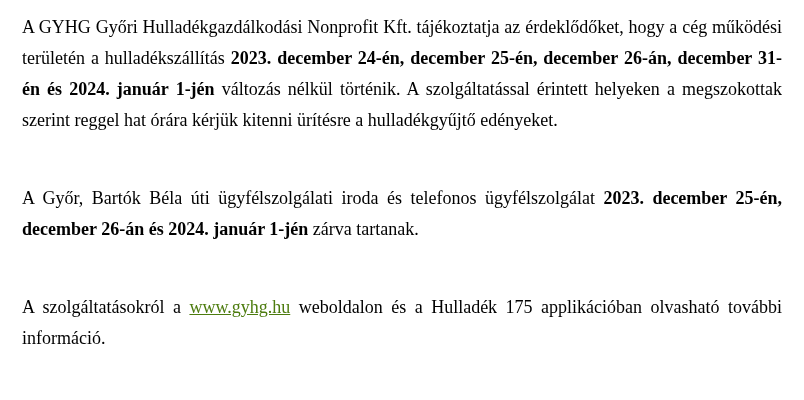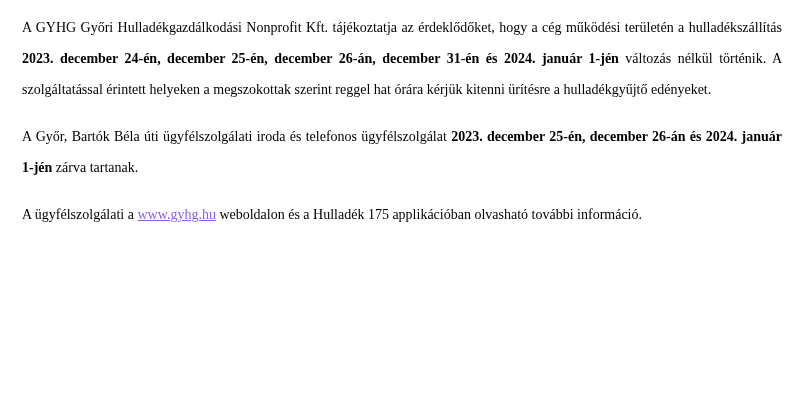--- a/index.html
+++ b/index.html
@@ -15,37 +15,37 @@
     overflow: hidden;
   }
   .page {
     box-sizing: border-box;
     width: 804px;
     height: 400px;
     padding: 12px 22px 0 22px;
   }
   p.para {
     margin: 0;
-    font-size: 14px;
+    font-size: 18px;
     line-height: 31px;
     text-align: justify;
     text-justify: inter-word;
     color: #000000;
   }
   p.para.spaced {
-    margin-top: 16px;
+    margin-top: 47px;
   }
   .b {
     font-weight: bold;
   }
   a.link {
     color: #1a0dab;
     text-decoration: underline;
   }
 </style>
 </head>
 <body>
 
 <div class="page">
   <p class="para"><span>A GYHG Győri Hulladékgazdálkodási Nonprofit Kft. tájékoztatja az érdeklődőket, hogy a cég működési területén a hulladékszállítás </span><span class="b">2023. december 24-én, december 25-én, december 26-án, december 31-én és 2024. január 1-jén</span><span> változás nélkül történik. A szolgáltatással érintett helyeken a megszokottak szerint reggel hat órára kérjük kitenni ürítésre a hulladékgyűjtő edényeket.</span></p>
   <p class="para spaced"><span>A Győr, Bartók Béla úti ügyfélszolgálati iroda és telefonos ügyfélszolgálat </span><span class="b">2023. december 25-én, december 26-án és 2024. január 1-jén</span><span> zárva tartanak.</span></p>
-  <p class="para spaced"><span>A ügyfélszolgálati a </span><a class="link" href="#" style="color: #8b5cf6;">www.gyhg.hu</a><span> weboldalon és a Hulladék 175 applikációban olvasható további információ.</span></p>
+  <p class="para spaced"><span>A szolgáltatásokról a </span><a class="link" href="#" style="color: #4d7c0f;">www.gyhg.hu</a><span> weboldalon és a Hulladék 175 applikációban olvasható további információ.</span></p>
 </div>
 
 </body></html>

